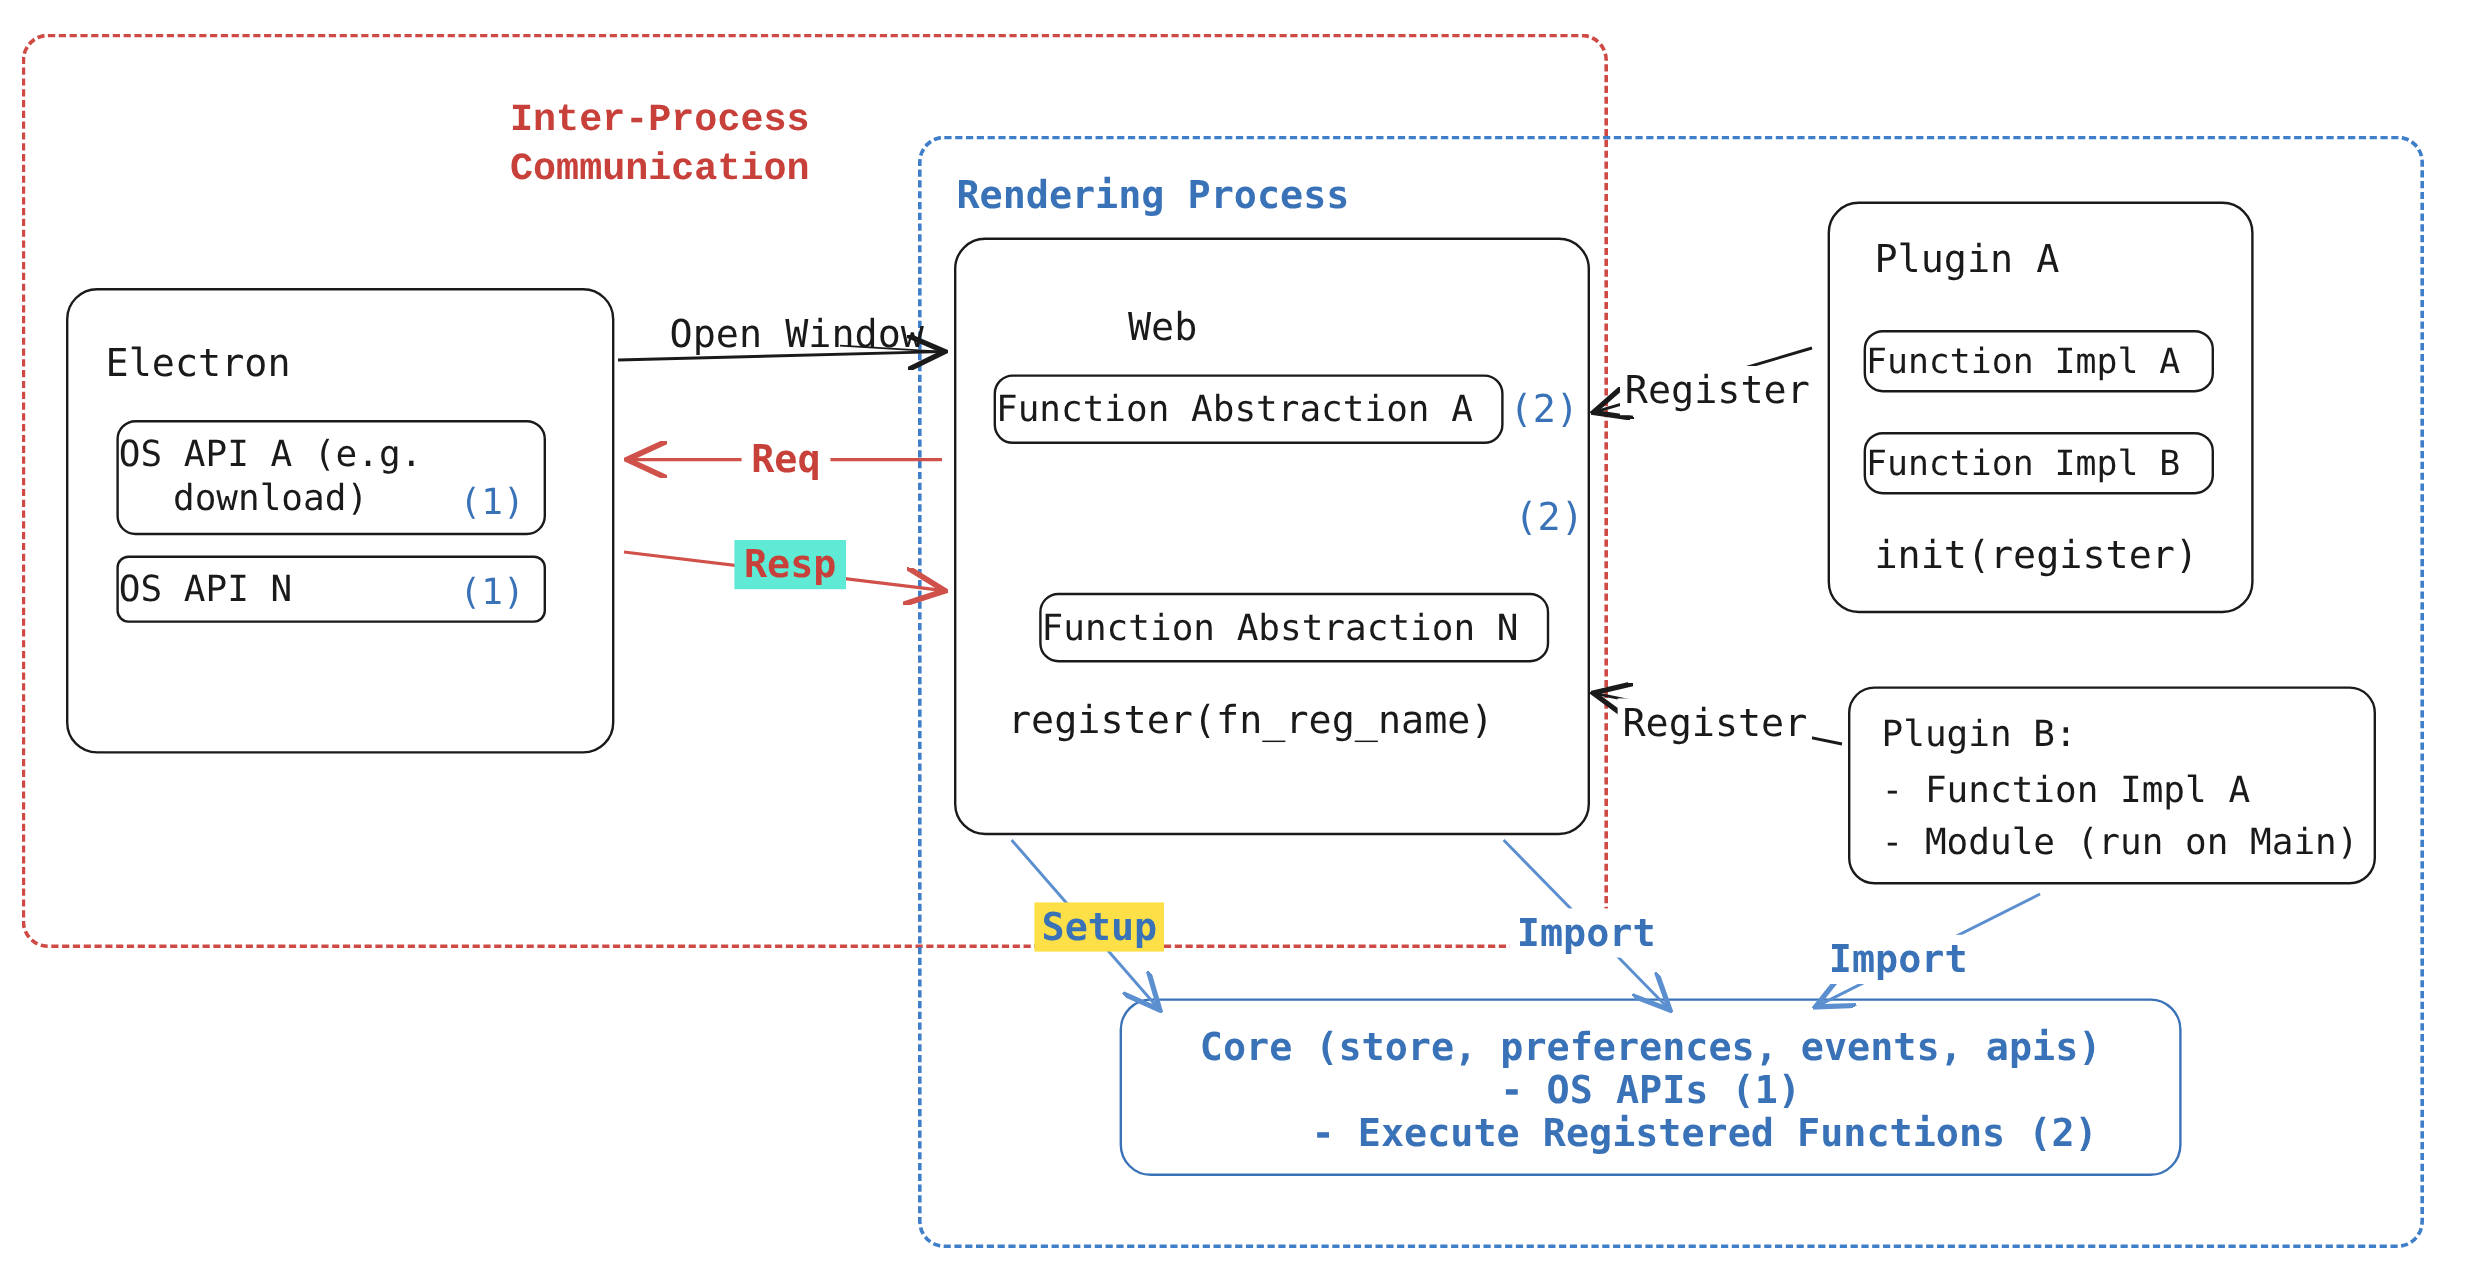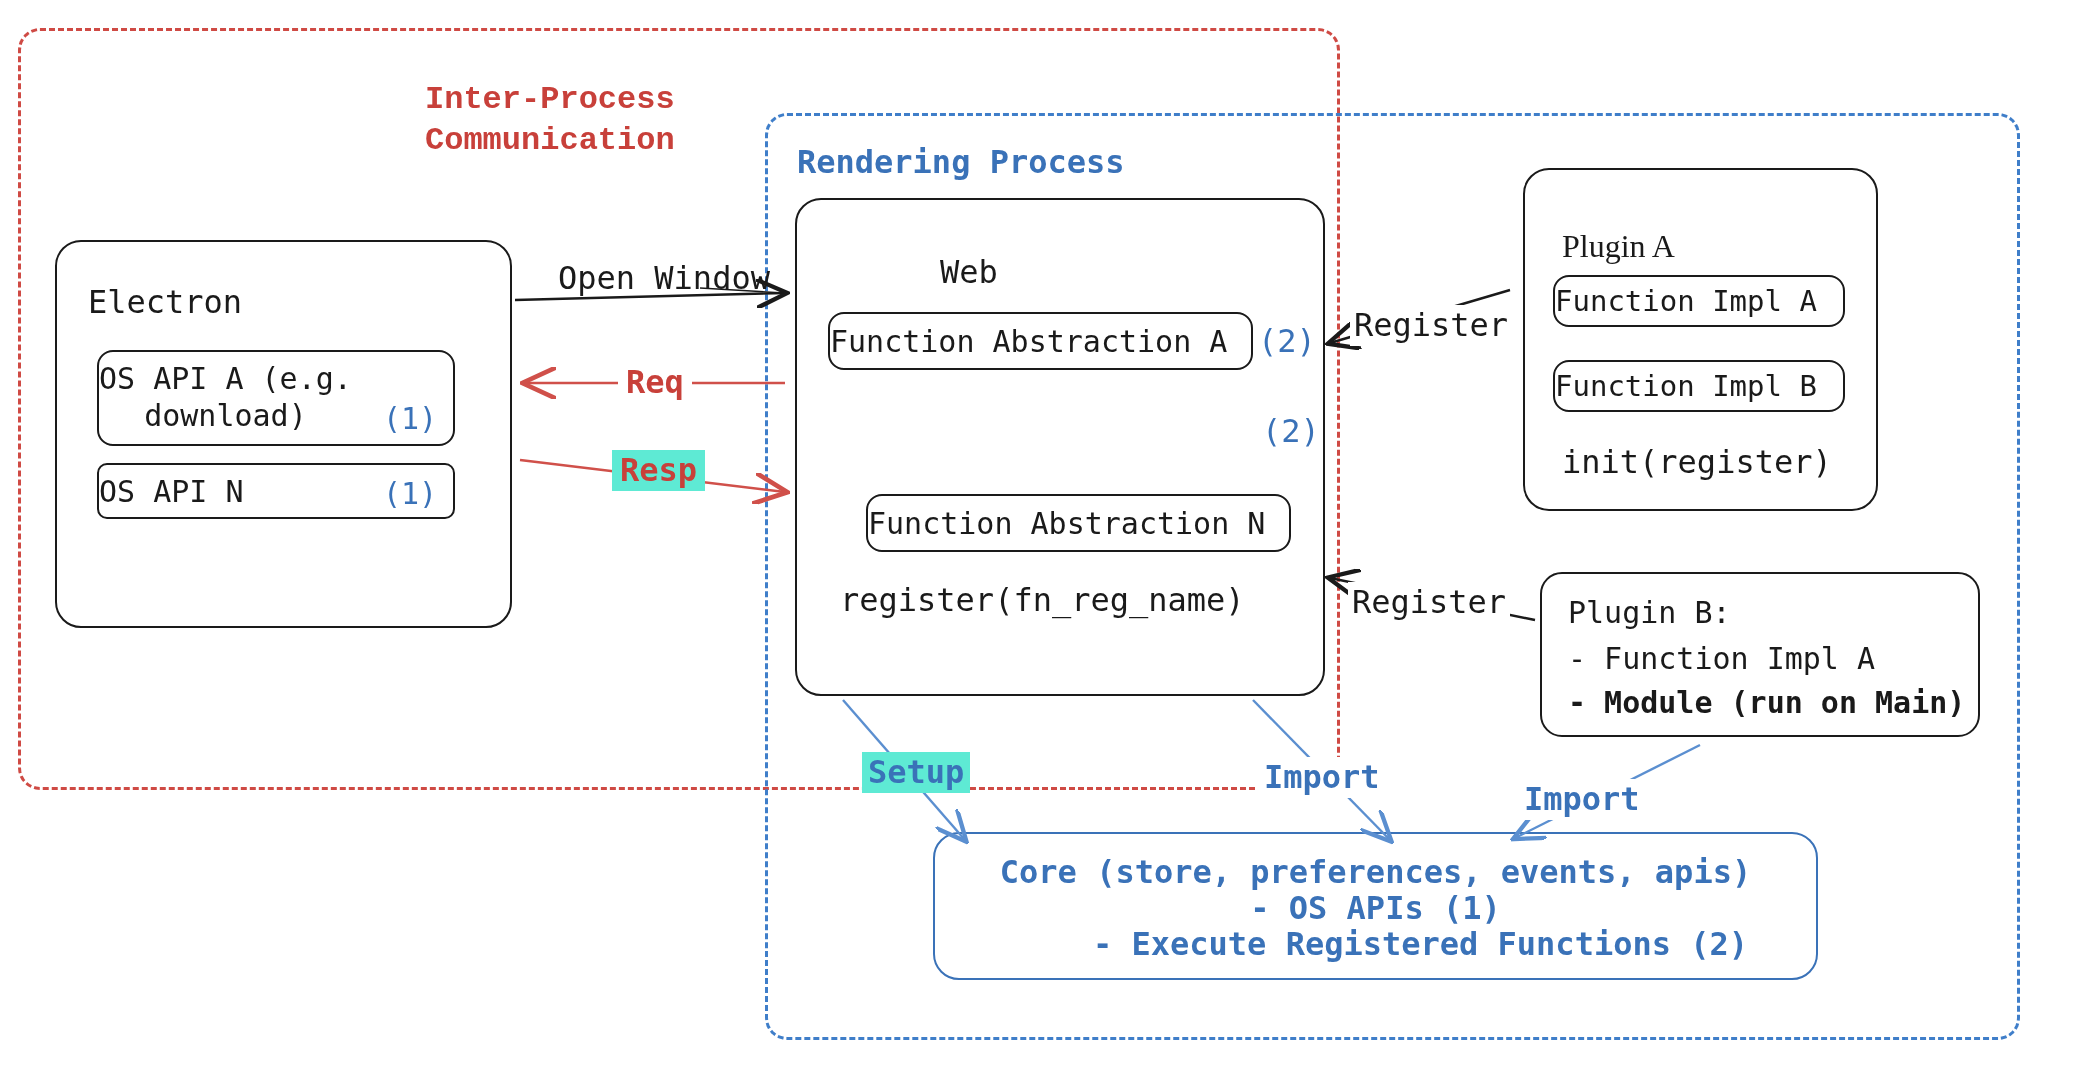--- a/index.html
+++ b/index.html
@@ -65,36 +65,36 @@
 
   <div class="lbl t-blu f32" style="left:1262px;top:411px;">(2)</div>
 
   <div class="sbox" style="left:866px;top:494px;width:425px;height:58px;">
     <span class="f30 t-blk">Function Abstraction N</span>
   </div>
 
   <div class="lbl t-blk f32" style="left:840px;top:580px;">register(fn_reg_name)</div>
 
   <div class="box" style="left:1523px;top:168px;width:355px;height:343px;"></div>
-  <div class="lbl t-blk f32" style="left:1562px;top:226px;font-family:Liberation Serif, serif;">Plugin A</div>
+  <div class="lbl t-blk f32" style="left:1562px;top:196px;">Plugin A</div>
 
   <div class="sbox" style="left:1553px;top:275px;width:292px;height:52px;">
     <span class="f29 t-blk">Function Impl A</span>
   </div>
 
   <div class="sbox" style="left:1553px;top:360px;width:292px;height:52px;">
     <span class="f29 t-blk">Function Impl B</span>
   </div>
 
   <div class="lbl t-blk f32" style="left:1562px;top:442px;">init(register)</div>
 
   <div class="box" style="left:1540px;top:572px;width:440px;height:165px;border-radius:22px;"></div>
   <div class="lbl t-blk f30" style="left:1568px;top:594px;">Plugin B:</div>
   <div class="lbl t-blk f30" style="left:1568px;top:640px;">- Function Impl A</div>
-  <div class="lbl t-blk f30" style="left:1568px;top:684px;font-weight:bold;">- Module (run on Main)</div>
+  <div class="lbl t-blk f30" style="left:1568px;top:684px;">- Module (run on Main)</div>
 
   <div class="box" style="left:933px;top:832px;width:885px;height:148px;border:2.5px solid #3a72b8;border-radius:26px;"></div>
   <div class="lbl t-blu f32 bold ctr" style="left:933px;top:852px;width:885px;">Core (store, preferences, events, apis)</div>
   <div class="lbl t-blu f32 bold ctr" style="left:933px;top:888px;width:885px;">- OS APIs (1)</div>
   <div class="lbl t-blu f32 bold ctr" style="left:933px;top:924px;width:885px;margin-left:45px;">- Execute Registered Functions (2)</div>
 
   <svg class="layer" viewBox="0 0 2074 1066">
     <defs>
       <marker id="ah-blk" markerWidth="14" markerHeight="12" refX="12" refY="6" orient="auto">
         <path d="M0,0 L13,6 L0,12" fill="none" stroke="#1a1a1a" stroke-width="1.8"></path>
@@ -125,17 +125,17 @@
     <path d="M1700,745 L1515,838" stroke="#5b8fd0" stroke-width="2.4" fill="none" marker-end="url(#ah-blu)"></path>
   </svg>
 
   <div class="lbl t-blk f32" style="left:558px;top:258px;">Open Window</div>
   <div class="lbl t-red f32 bold" style="left:618px;top:362px;background:#fff;padding:0 8px;">Req</div>
   <div class="lbl t-red f32 bold" style="left:612px;top:450px;background:#5eead4;padding:0 8px;">Resp</div>
 
   <div class="lbl t-blk f32" style="left:1350px;top:305px;background:#fff;padding:0 4px;">Register</div>
   <div class="lbl t-blk f32" style="left:1348px;top:582px;background:#fff;padding:0 4px;">Register</div>
 
-  <div class="lbl t-blu f32 bold" style="left:862px;top:752px;background:#5eead4;padding:0 6px;">Setup</div>
+  <div class="lbl t-blu f32 bold" style="left:862px;top:752px;background:#fde047;padding:0 6px;">Setup</div>
   <div class="lbl t-blu f32 bold" style="left:1258px;top:757px;background:#fff;padding:0 6px;">Import</div>
   <div class="lbl t-blu f32 bold" style="left:1518px;top:779px;background:#fff;padding:0 6px;">Import</div>
 
 </div>
 
 </body></html>

